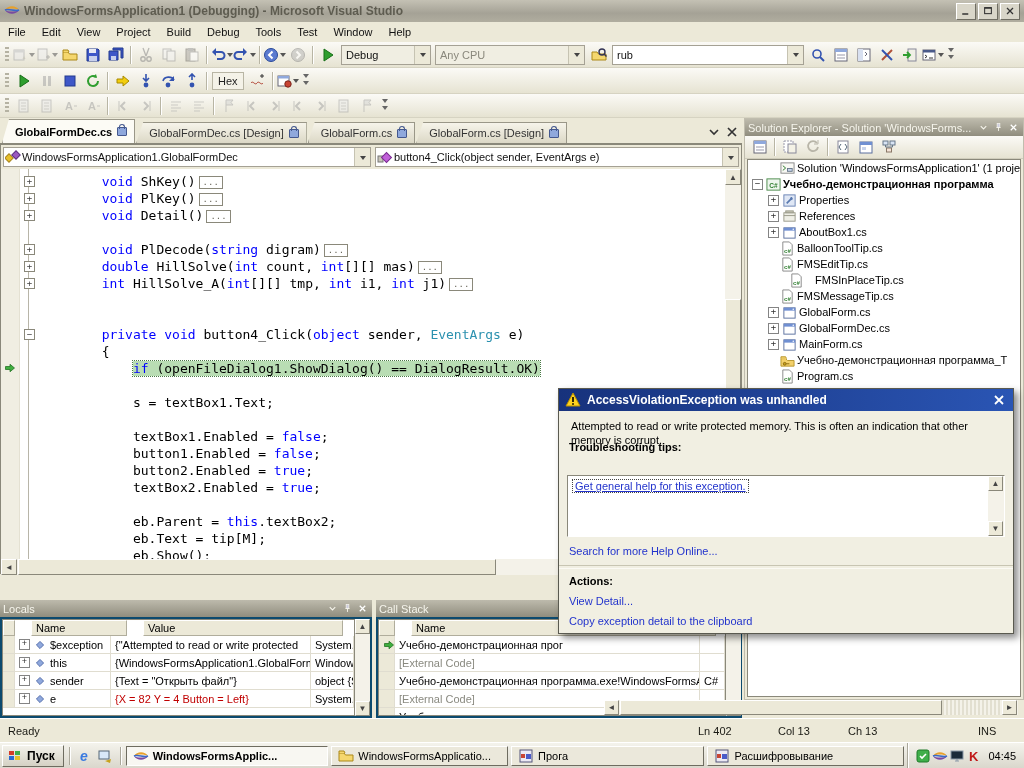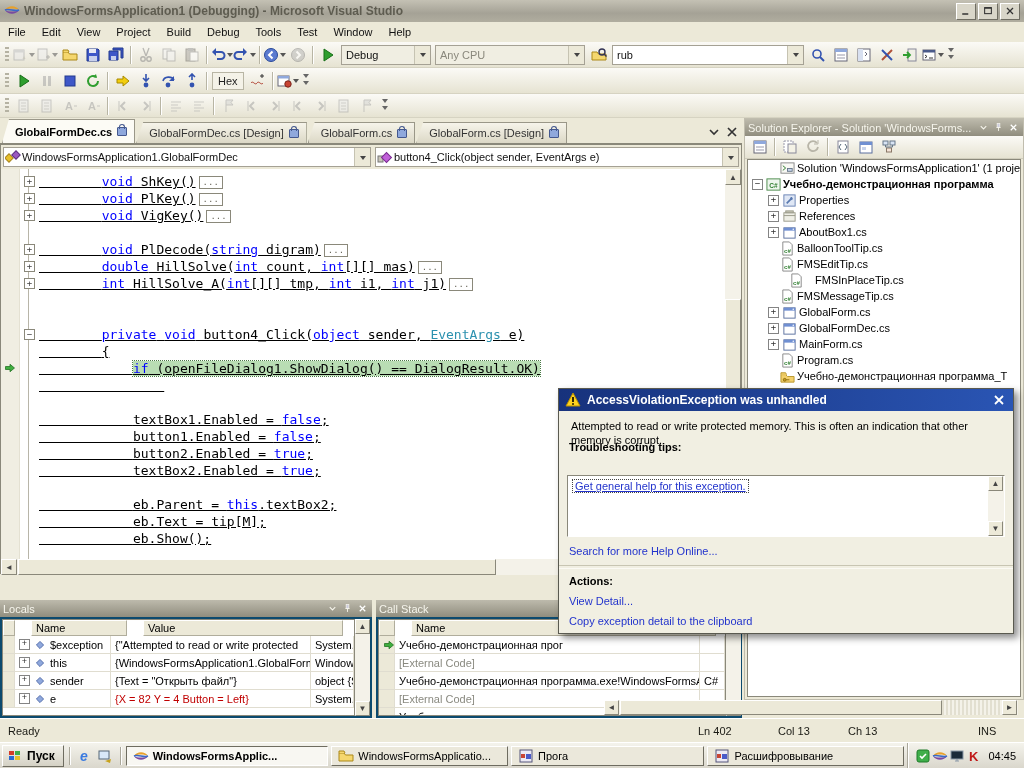--- a/index.html
+++ b/index.html
@@ -61,21 +61,21 @@
   .ncombo{height:20px;border:1px solid #a5a194;background:#fff;display:flex;align-items:center;margin:1px 2px;box-sizing:border-box;}
   .ncombo .nicon{width:18px;display:flex;justify-content:center}
   .ncombo .cval{flex:1;white-space:nowrap;overflow:hidden;color:#111;}
   #editor{position:absolute;left:0;top:24px;width:724px;height:390px;background:#fff;overflow:hidden;}
   #selmargin{position:absolute;left:0;top:0;width:18px;height:390px;background:#f0eee2;border-right:1px solid #e4e1d2;}
   #foldline{position:absolute;left:27px;top:0;width:1px;height:390px;background:#b8b5a8;}
   #foldcol{position:absolute;left:23px;top:0;width:10px;height:390px;}
   .fbox{position:absolute;left:0;width:9px;height:9px;background:#fff;border:1px solid #8a887a;color:#444;
     font-size:9px;line-height:8px;text-align:center;font-family:"DejaVu Sans Mono",monospace;}
   #codepane{position:absolute;left:38px;top:4px;font-family:"DejaVu Sans Mono",monospace;font-size:13px;line-height:17px;color:#000;}
-  .cl{height:17px;white-space:pre;text-decoration:underline;}
+  .cl{height:17px;white-space:pre;}
   .tok-k{color:#0000ff}.tok-t{color:#2b91af}.tok-p{color:#000}
   .chl{background:#b9ddb4;outline:1px dotted #4a7a46;}
   .cbox{display:inline-block;border:1px solid #8a887a;color:#6a685c;font-size:9px;line-height:8px;
     padding:1px 3px 2px;margin-left:3px;background:#fff;vertical-align:1px;}
   #curarrow{position:absolute;left:2px;width:14px;height:12px;}
   #curarrow svg{width:14px;height:12px}
 
   
   .sbtn{position:absolute;width:16px;height:16px;background:#ece9d8;border:1px solid;border-color:#fff #8a887a #8a887a #fff;
     display:flex;align-items:center;justify-content:center;font-size:8px;color:#444;box-sizing:border-box;}
@@ -595,31 +595,32 @@
           <span class="fbox" style="top: 24px;">+</span>
           <span class="fbox" style="top: 41px;">+</span>
           <span class="fbox" style="top: 75px;">+</span>
           <span class="fbox" style="top: 92px;">+</span>
           <span class="fbox" style="top: 109px;">+</span>
           <span class="fbox" style="top: 160px;">−</span>
         </div>
       <div id="codepane">
           <div class="cl"><span class="cind">        </span><span class="ctxt"><span class="tok-k">void</span><span class="tok-p"> ShKey()</span></span><span class="cbox">...</span></div>
           <div class="cl"><span class="cind">        </span><span class="ctxt"><span class="tok-k">void</span><span class="tok-p"> PlKey()</span></span><span class="cbox">...</span></div>
-          <div class="cl"><span class="cind">        </span><span class="ctxt"><span class="tok-k">void</span><span class="tok-p"> VigKey()</span></span><span class="cbox">...</span></div>
+          <div class="cl"><span class="cind">        </span><span class="ctxt"><span class="tok-k">void</span><span class="tok-p"> Detail()</span></span><span class="cbox">...</span></div>
           <div class="cl"><span class="cind"></span><span class="ctxt"></span></div>
           <div class="cl"><span class="cind">        </span><span class="ctxt"><span class="tok-k">void</span><span class="tok-p"> PlDecode(</span><span class="tok-k">string</span><span class="tok-p"> digram)</span></span><span class="cbox">...</span></div>
           <div class="cl"><span class="cind">        </span><span class="ctxt"><span class="tok-k">double</span><span class="tok-p"> HillSolve(</span><span class="tok-k">int</span><span class="tok-p"> count, </span><span class="tok-k">int</span><span class="tok-p">[][] mas)</span></span><span class="cbox">...</span></div>
           <div class="cl"><span class="cind">        </span><span class="ctxt"><span class="tok-k">int</span><span class="tok-p"> HillSolve_A(</span><span class="tok-k">int</span><span class="tok-p">[][] tmp, </span><span class="tok-k">int</span><span class="tok-p"> i1, </span><span class="tok-k">int</span><span class="tok-p"> j1)</span></span><span class="cbox">...</span></div>
           <div class="cl"><span class="cind"></span><span class="ctxt"></span></div>
           <div class="cl"><span class="cind"></span><span class="ctxt"></span></div>
           <div class="cl"><span class="cind">        </span><span class="ctxt"><span class="tok-k">private</span><span class="tok-p"> </span><span class="tok-k">void</span><span class="tok-p"> button4_Click(</span><span class="tok-k">object</span><span class="tok-p"> sender, </span><span class="tok-t">EventArgs</span><span class="tok-p"> e)</span></span></div>
           <div class="cl"><span class="cind">        </span><span class="ctxt"><span class="tok-p">{</span></span></div>
           <div class="cl"><span class="cind">            </span><span class="chl"><span class="tok-k">if</span><span class="tok-p"> (openFileDialog1.ShowDialog() == DialogResult.OK)</span></span></div>
           <div class="cl"><span class="cind">                </span></div>
+          <div class="cl"><span class="cind">            </span><span class="ctxt"><span class="tok-p">s = textBox1.Text;</span></span></div>
           <div class="cl"><span class="cind"></span><span class="ctxt"></span></div>
           <div class="cl"><span class="cind">            </span><span class="ctxt"><span class="tok-p">textBox1.Enabled = </span><span class="tok-k">false</span><span class="tok-p">;</span></span></div>
           <div class="cl"><span class="cind">            </span><span class="ctxt"><span class="tok-p">button1.Enabled = </span><span class="tok-k">false</span><span class="tok-p">;</span></span></div>
           <div class="cl"><span class="cind">            </span><span class="ctxt"><span class="tok-p">button2.Enabled = </span><span class="tok-k">true</span><span class="tok-p">;</span></span></div>
           <div class="cl"><span class="cind">            </span><span class="ctxt"><span class="tok-p">textBox2.Enabled = </span><span class="tok-k">true</span><span class="tok-p">;</span></span></div>
           <div class="cl"><span class="cind"></span><span class="ctxt"></span></div>
           <div class="cl"><span class="cind">            </span><span class="ctxt"><span class="tok-p">eb.Parent = </span><span class="tok-k">this</span><span class="tok-p">.textBox2;</span></span></div>
           <div class="cl"><span class="cind">            </span><span class="ctxt"><span class="tok-p">eb.Text = tip[M];</span></span></div>
           <div class="cl"><span class="cind">            </span><span class="ctxt"><span class="tok-p">eb.Show();</span></span></div>
         </div>
@@ -828,37 +829,37 @@
               <rect x="2" y="3" width="12" height="3" fill="#6f8fd2"></rect>
               <circle cx="12" cy="4.5" r=".8" fill="#fff"></circle>
             </svg>
           </span>
           <span class="tlab">MainForm.cs</span>
         </div>
         <div class="trow" style="padding-left: 20px;">
           <span class="texp none"></span>
           <span class="tico">
             <svg width="16" height="16" viewBox="0 0 16 16">
-              <path d="M3 1h7l3 3v11H3z" fill="#fff" stroke="#888"></path>
-              <text x="8" y="12.5" font-size="6.5" text-anchor="middle" fill="#2e7d2e" font-weight="bold">c#</text>
-            </svg>
-          </span>
-          <span class="tlab">Program.cs</span>
-        </div>
-        <div class="trow" style="padding-left: 20px;">
-          <span class="texp none"></span>
-          <span class="tico">
-            <svg width="16" height="16" viewBox="0 0 16 16">
               <path d="M1 6h5l2 2h7v6H1z" fill="#f3d06a" stroke="#b8962e"></path>
               <path d="M1 6V4h5l1 2" fill="#f3d06a" stroke="#b8962e"></path>
               <circle cx="5" cy="11.5" r="1.5" fill="#caa21a" stroke="#8a6a10"></circle>
               <path d="M6.5 11.5H10" stroke="#8a6a10"></path>
             </svg>
           </span>
           <span class="tlab">Учебно-демонстрационная программа_T</span>
+        </div>
+        <div class="trow" style="padding-left: 20px;">
+          <span class="texp none"></span>
+          <span class="tico">
+            <svg width="16" height="16" viewBox="0 0 16 16">
+              <path d="M3 1h7l3 3v11H3z" fill="#fff" stroke="#888"></path>
+              <text x="8" y="12.5" font-size="6.5" text-anchor="middle" fill="#2e7d2e" font-weight="bold">c#</text>
+            </svg>
+          </span>
+          <span class="tlab">Program.cs</span>
         </div>
       </div>
   </div>
 
   <div id="locals" class="bpanel">
     <div class="ptitle">
       <span class="pt-text">Locals</span>
       <span class="pbtn">
           <svg width="16" height="16" viewBox="0 0 16 16">
             <path d="M4 6l4 4 4-4" fill="none" stroke="#f6f5ec" stroke-width="1.6"></path>

